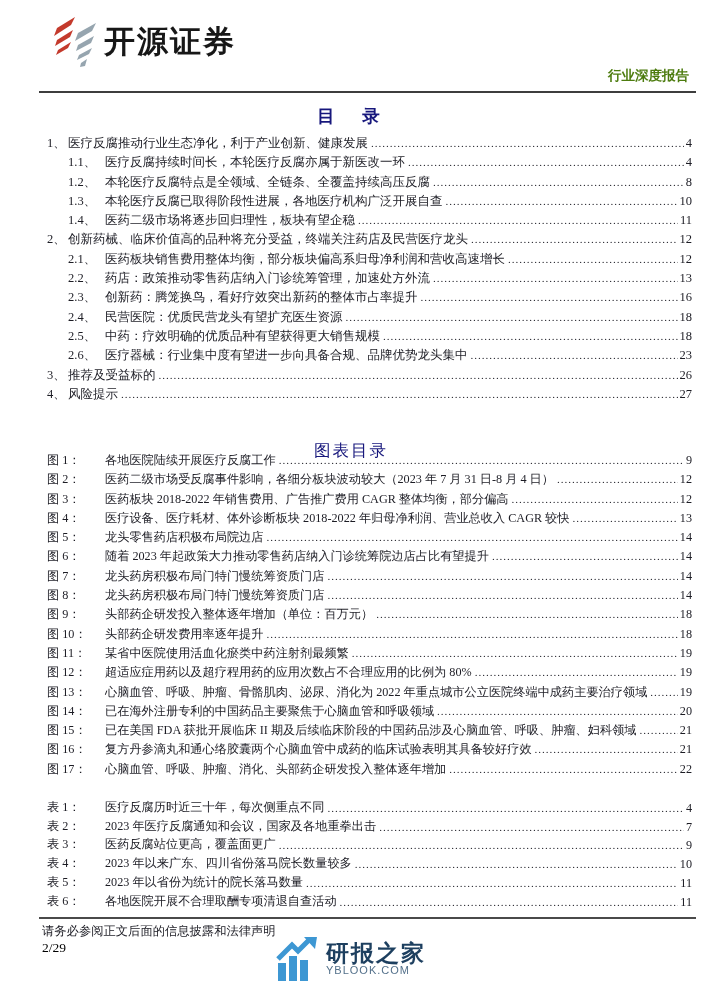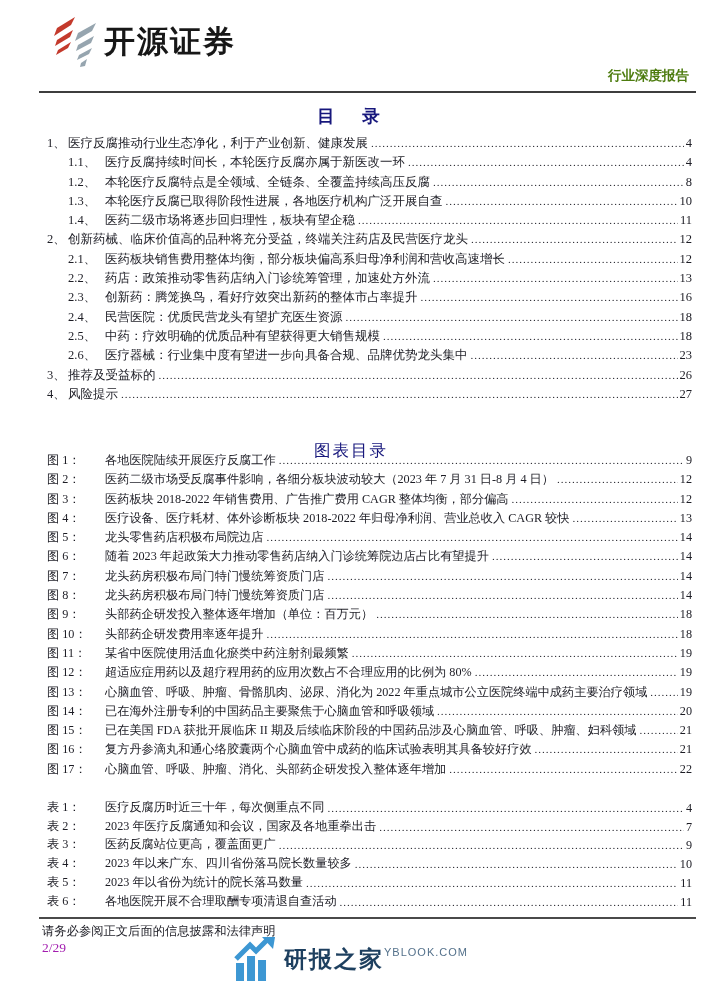--- a/index.html
+++ b/index.html
@@ -119,33 +119,33 @@
     position: absolute;
     top: 923px;
     left: 42px;
     right: 14px;
     display: flex;
     justify-content: space-between;
     align-items: baseline;
     flex-direction: column;
   }
   .footer-disclaimer { font-size: 12.3px; color: #1c1c24; }
-  .footer-page { font-size: 13.5px; color: #a21caf; }
+  .footer-page { font-size: 13.5px; color: #000000; }
 
   
   .watermark {
     position: absolute;
     top: 937px;
     left: 50%;
     transform: translateX(-50%);
     display: flex;
     align-items: center;
     gap: 8px;
   }
-  .wm-texts { display: flex; line-height: 1.05; }
+  .wm-texts { display: flex; flex-direction: column; line-height: 1.05; }
   .wm-name {
     font-family: "Liberation Sans", "DejaVu Sans", sans-serif;
     font-size: 23px;
     font-weight: bold;
     color: #1d3f5f;
     letter-spacing: 2px;
   }
   .wm-domain {
     font-family: "Liberation Sans", "DejaVu Sans", sans-serif;
     font-size: 11px;

